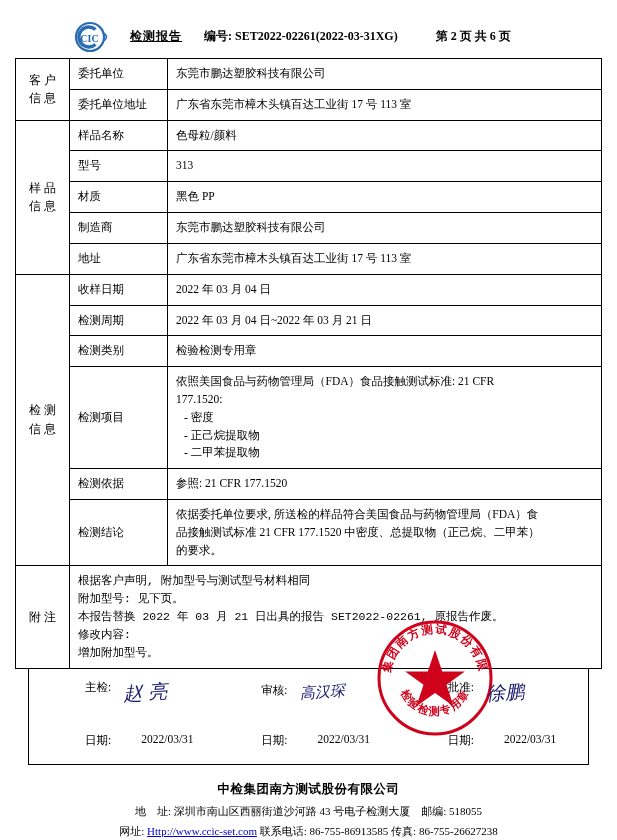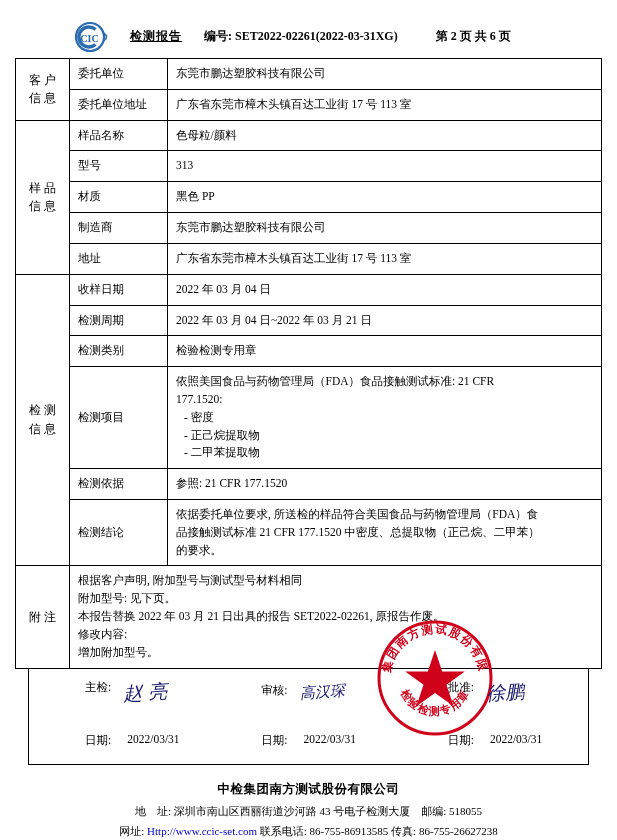--- a/index.html
+++ b/index.html
@@ -96,20 +96,21 @@
   .indent {
     padding-left: 8px;
   }
 
   
   .notes-cell {
     line-height: 1.95;
     font-size: 11.5px;
     padding-top: 8px;
     padding-bottom: 8px;
+    font-family: Liberation Mono, monospace;
   }
 
   
   .sig-wrap {
     width: 561px;
     margin: 0 auto;
     position: relative;
     border-left: 1px solid #000;
     border-right: 1px solid #000;
     border-bottom: 1px solid #000;
@@ -141,21 +142,21 @@
     color: #1a1a6e;
     transform: rotate(-4deg);
     display: inline-block;
     margin-left: 6px;
     white-space: nowrap;
   }
   .hand.blue2 { color: #14146b; font-size: 15px; }
   .hand.big { font-size: 19px; }
   .date-val {
     font-size: 11.5px;
-    margin-left: 10px;
+    margin-left: 24px;
   }
 
   
   .stamp {
     position: absolute;
     left: 345px;
     top: -52px;
     width: 122px;
     height: 122px;
     z-index: 1;
@@ -171,20 +172,21 @@
     line-height: 1.75;
   }
   .footer .company {
     font-size: 12.5px;
     font-weight: bold;
     letter-spacing: 0.5px;
     margin-bottom: 2px;
   }
   .footer a, .footer .url {
     color: #0000cc;
+    text-decoration: underline;
   }
   .foot-line { white-space: nowrap; }
 </style>
 </head>
 <body>
 
 <div class="page">
 
   <div class="header">
     <div class="logo">

